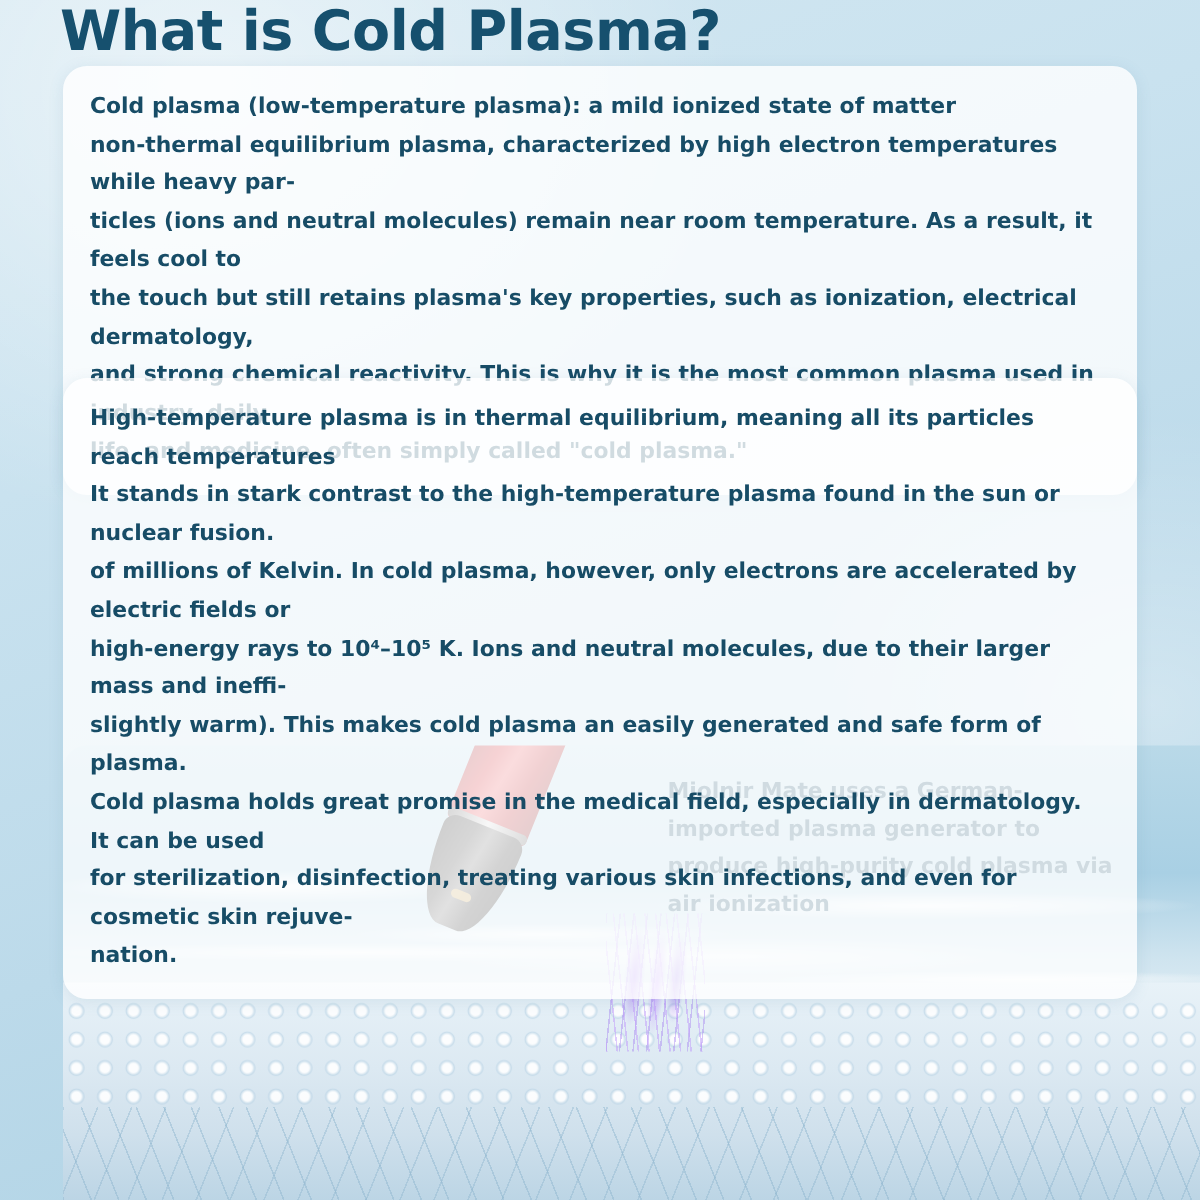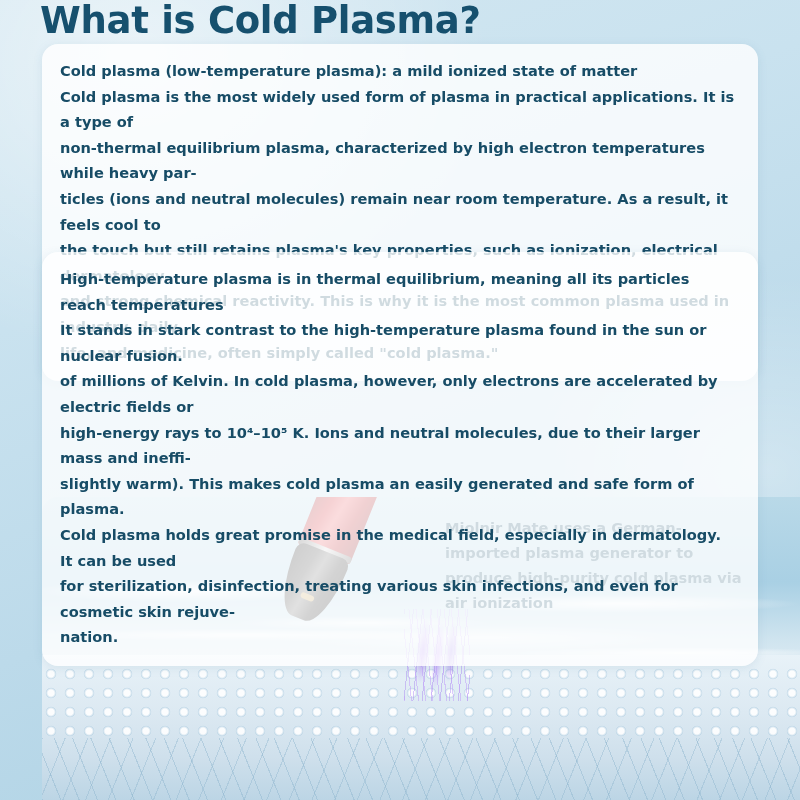--- a/index.html
+++ b/index.html
@@ -234,21 +234,20 @@
 </style>
 </head>
 <body>
 
 <div class="page">
 
   <div class="title">What is Cold Plasma?</div>
 
   <div class="card card-one">
     <p class="para">Cold plasma (low-temperature plasma): a mild ionized state of matter</p>
-    <p class="para">Cold plasma is the most widely used form of plasma in practical applications. It is a type of</p>
     <p class="para">non-thermal equilibrium plasma, characterized by high electron temperatures while heavy par-</p>
     <p class="para">ticles (ions and neutral molecules) remain near room temperature. As a result, it feels cool to</p>
     <p class="para">the touch but still retains plasma's key properties, such as ionization, electrical dermatology,</p>
     <p class="para">and strong chemical reactivity. This is why it is the most common plasma used in industry, daily</p>
     <p class="para">life, and medicine, often simply called "cold plasma."</p>
   </div>
 
   <div class="card card-two">
     <p class="para">High-temperature plasma is in thermal equilibrium, meaning all its particles reach temperatures</p>
     <p class="para">It stands in stark contrast to the high-temperature plasma found in the sun or nuclear fusion.</p>

